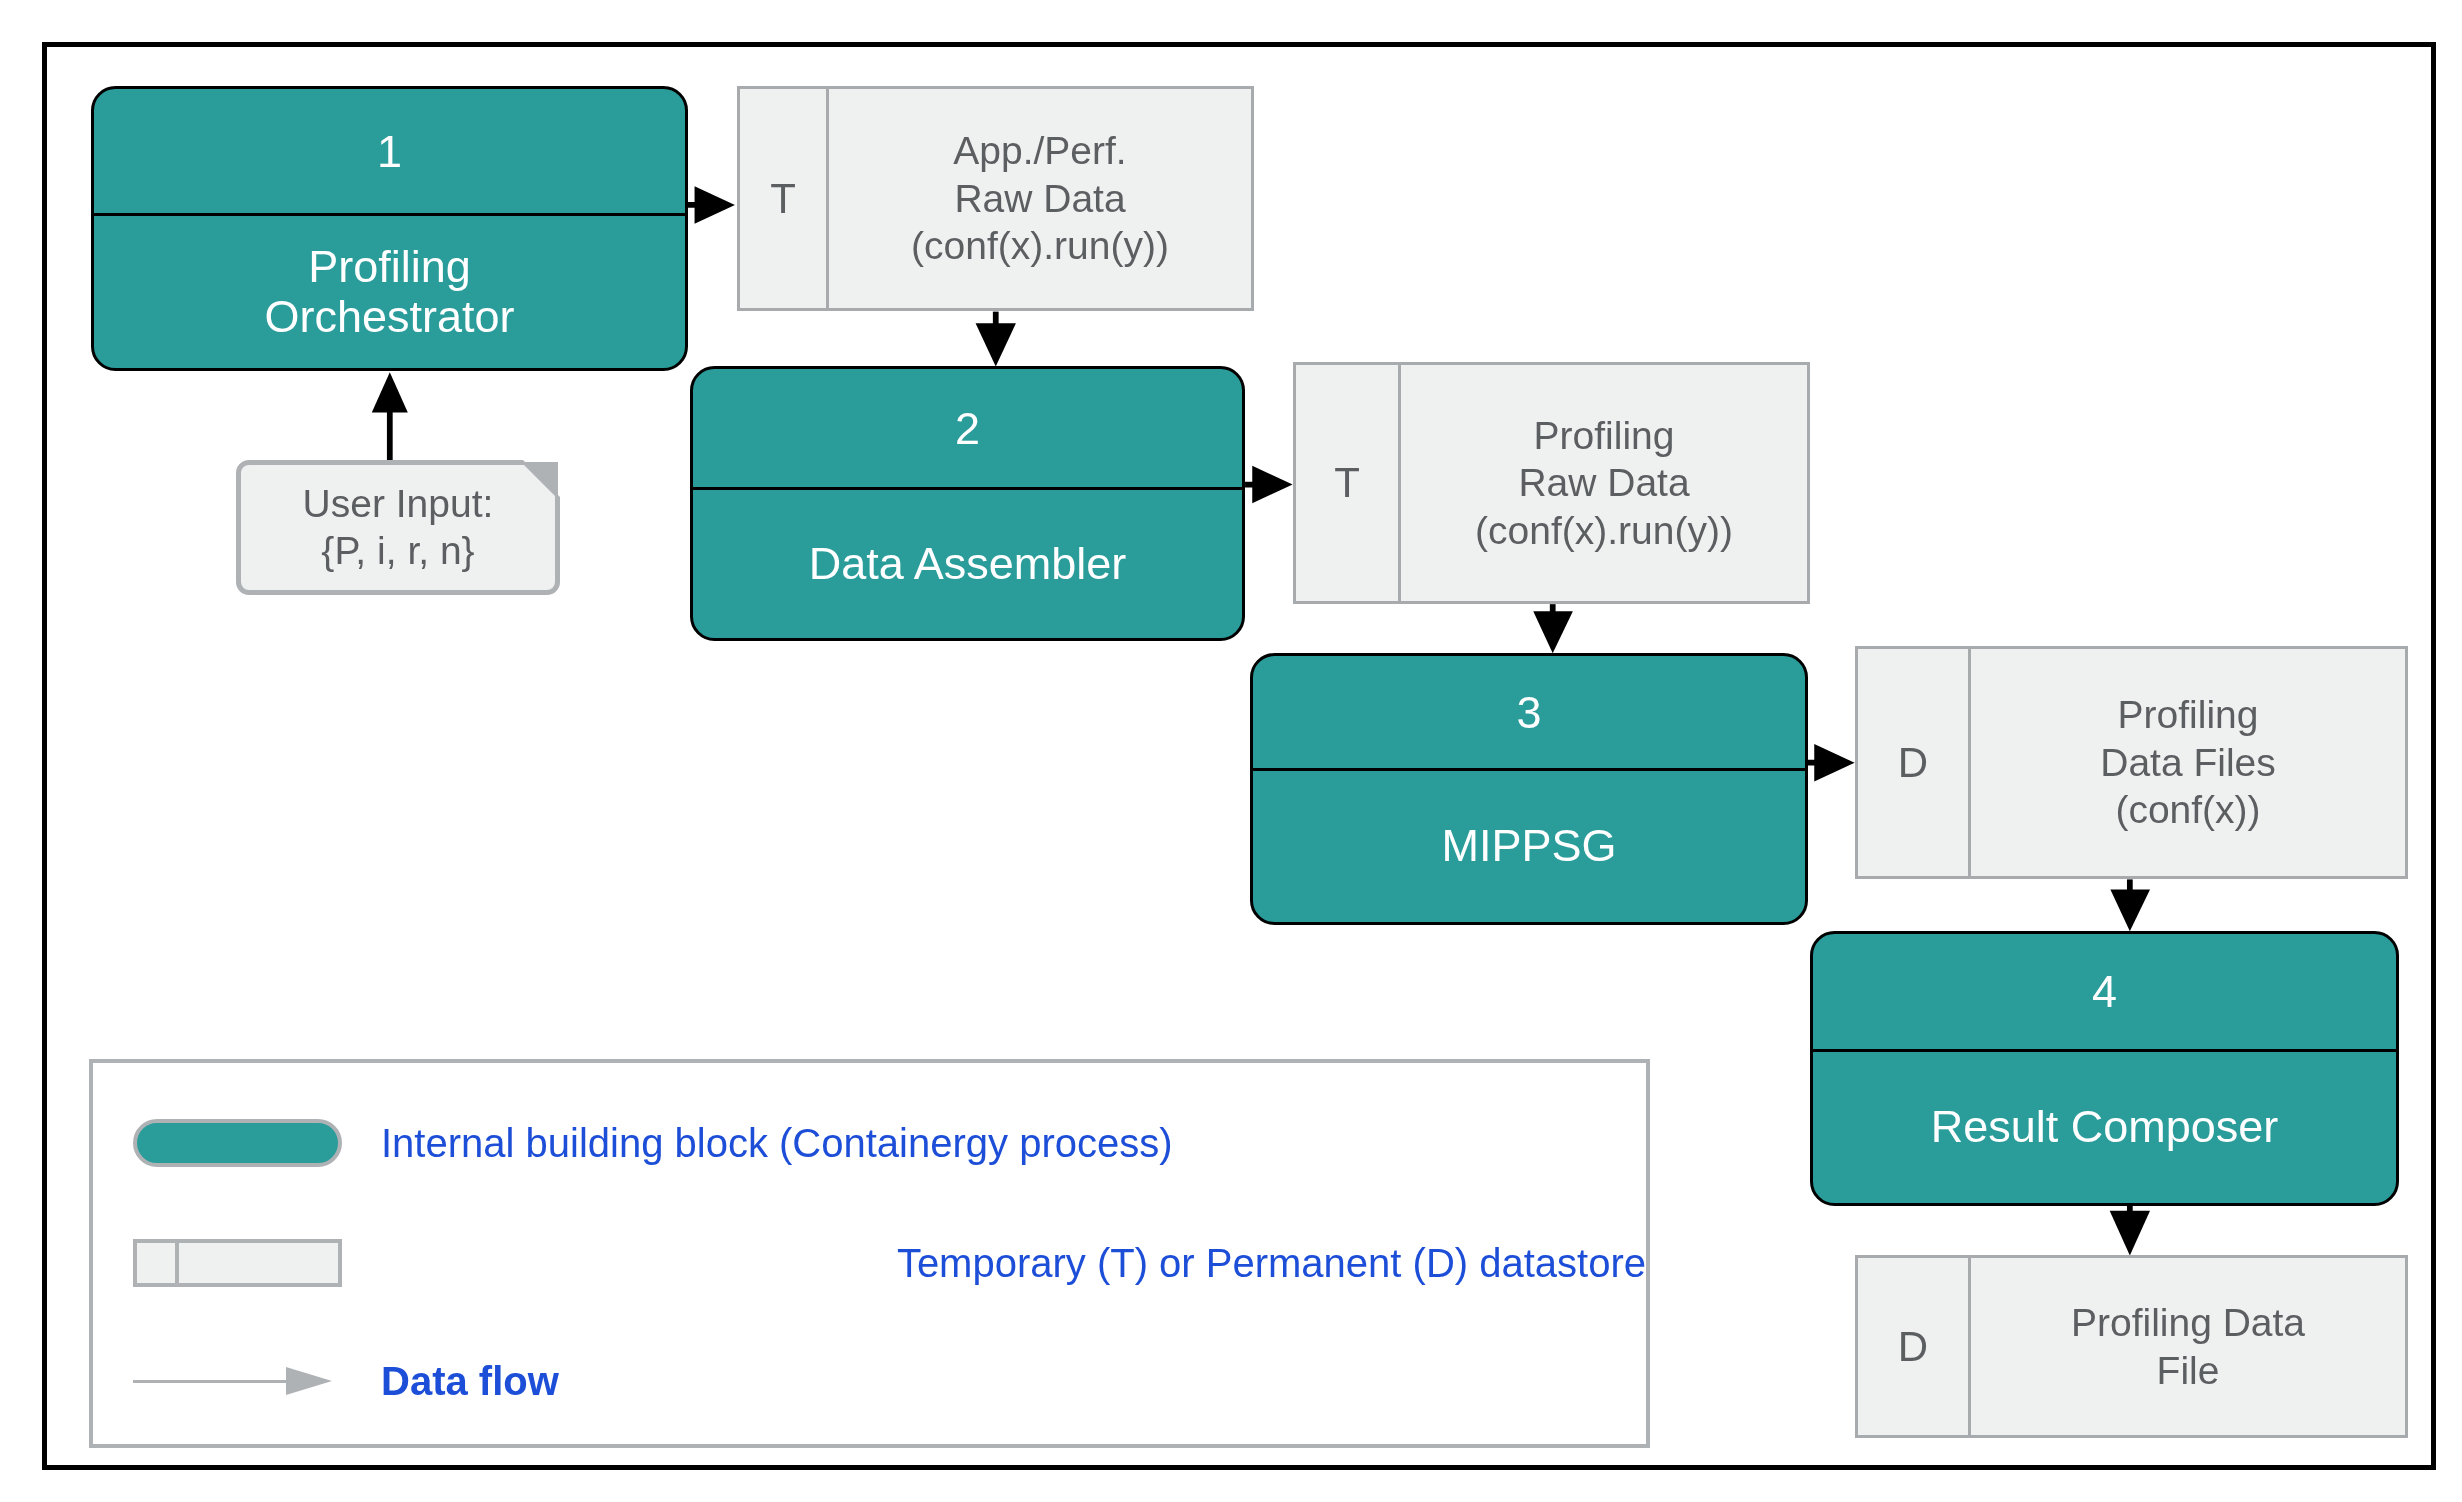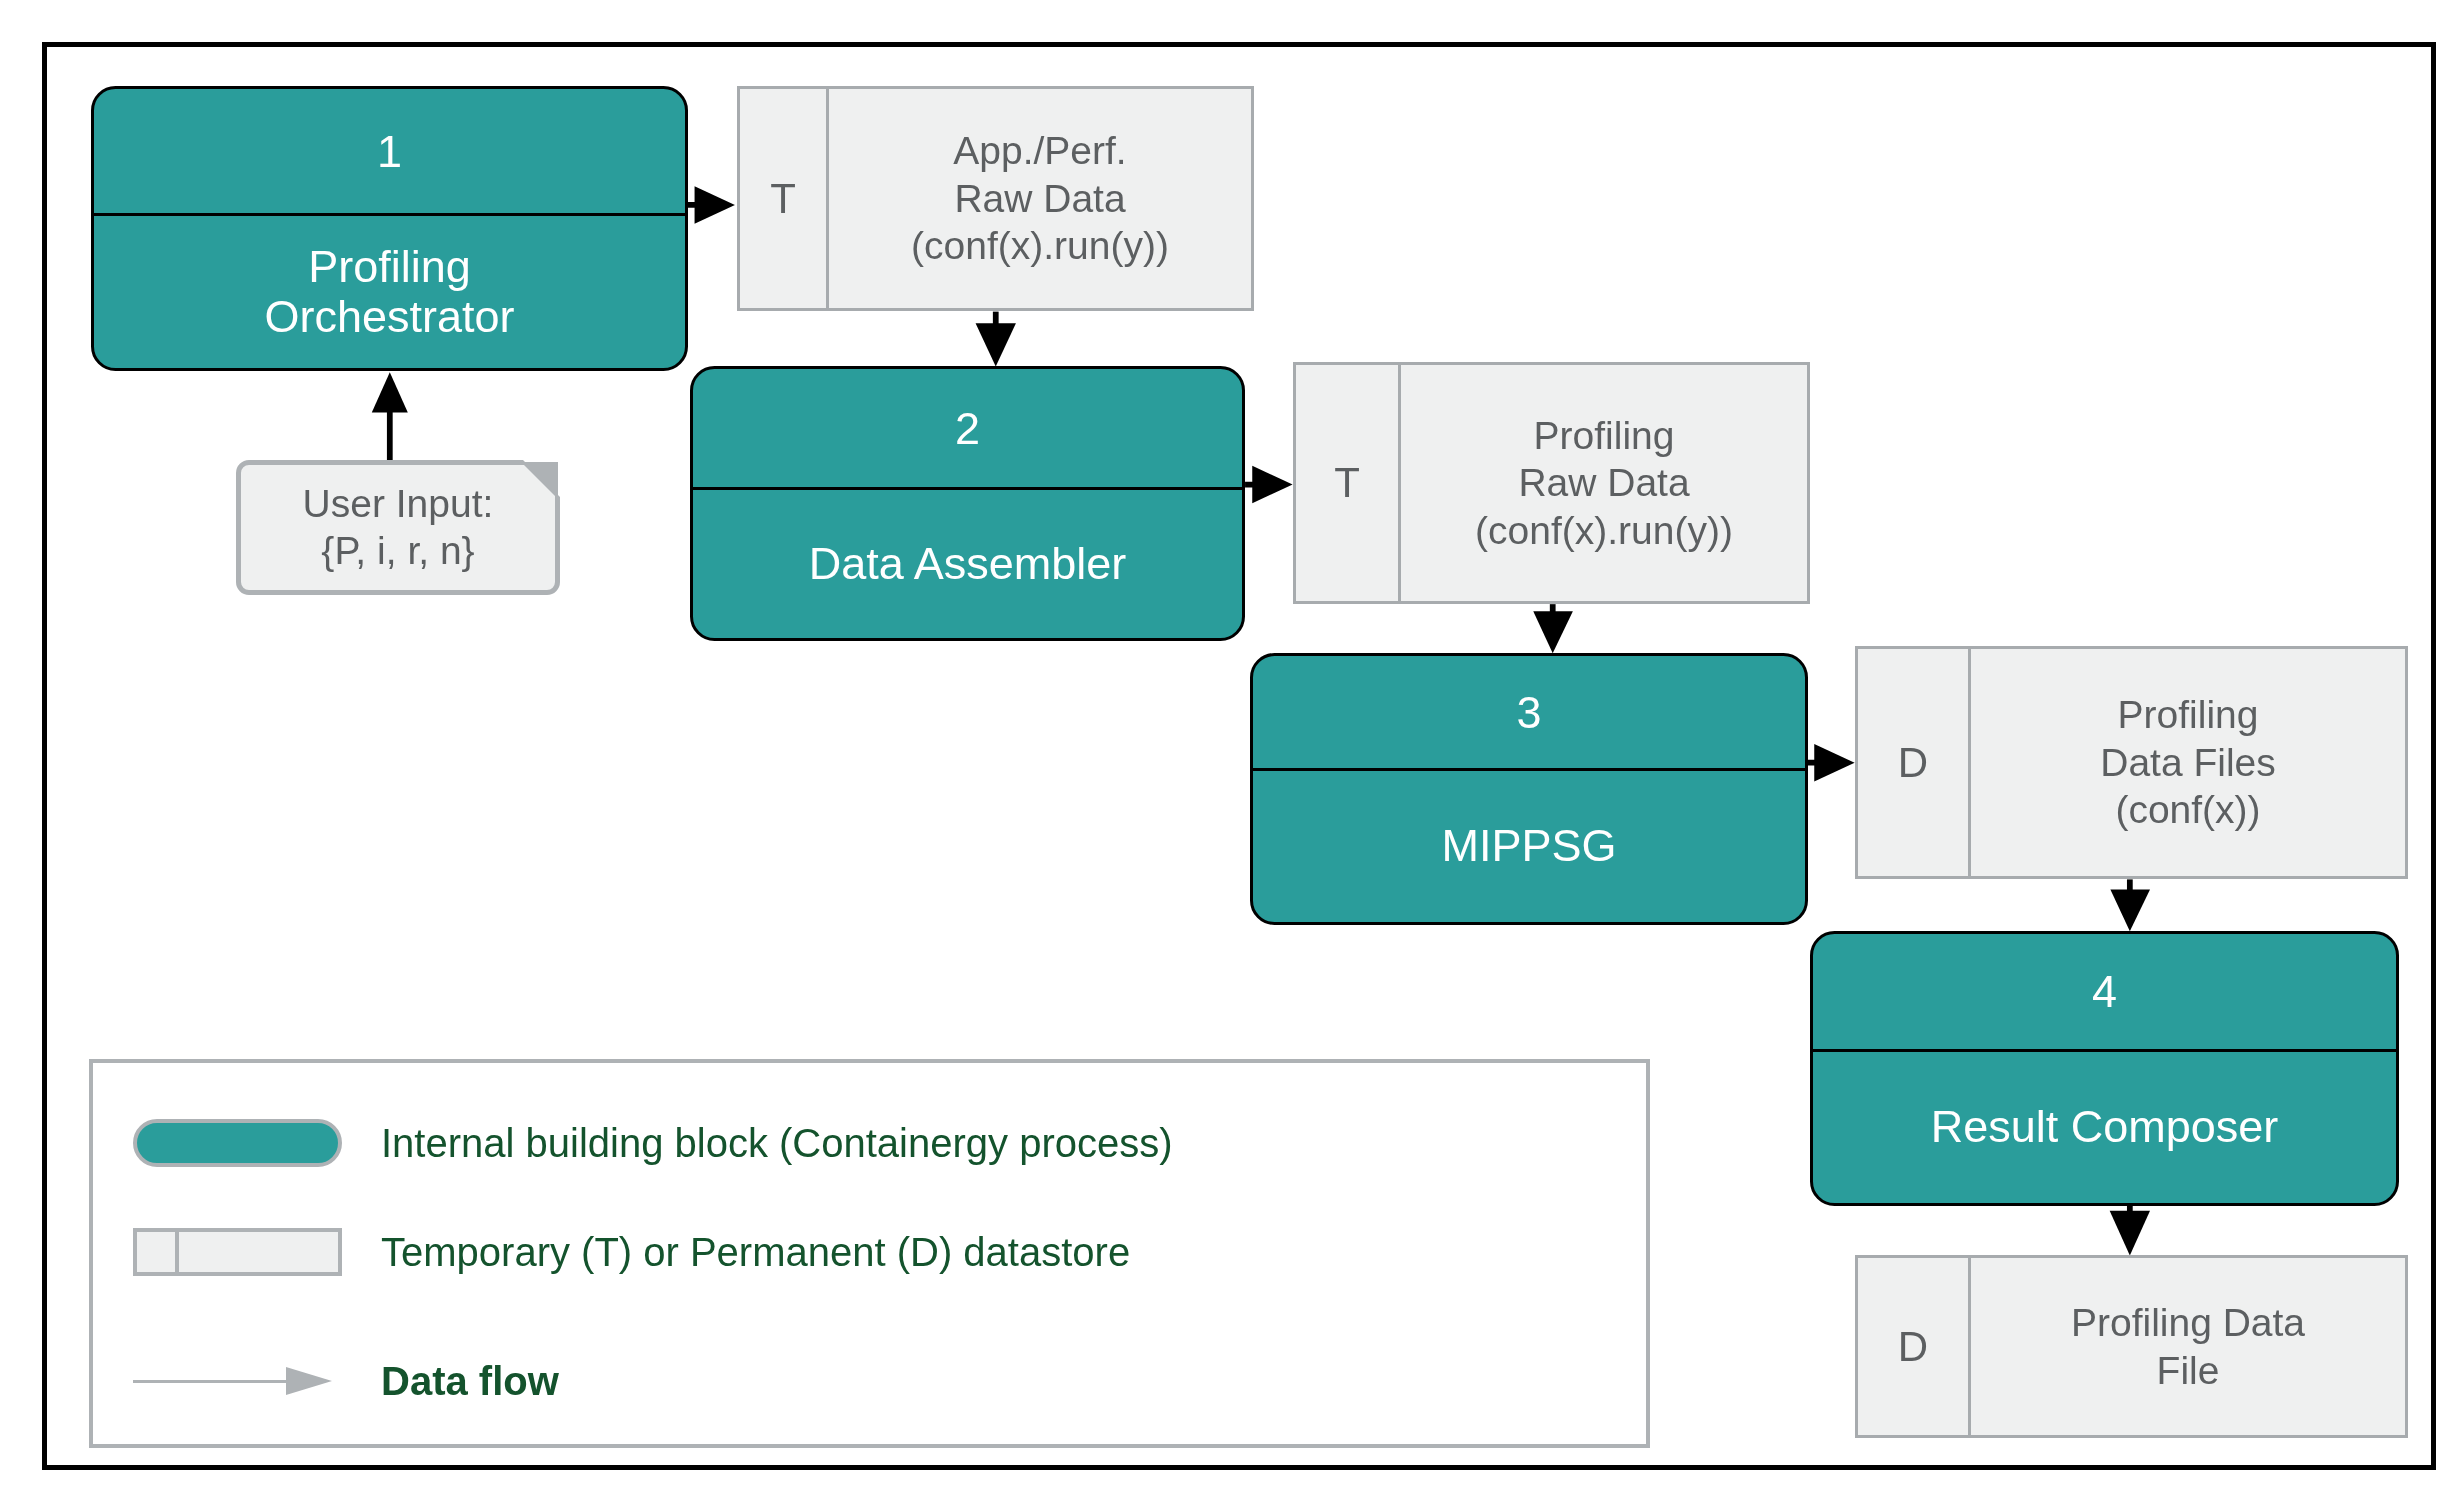--- a/index.html
+++ b/index.html
@@ -159,34 +159,34 @@
   }
   .legend-row {
     position: absolute;
     left: 0;
     width: 100%;
     height: 86px;
     display: flex;
     align-items: center;
   }
   #legend-row-process { top: 37px; }
-  #legend-row-datastore { top: 146px; }
+  #legend-row-datastore { top: 157px; text-align: right; }
   #legend-row-flow { top: 275px; font-weight: bold; }
 
   .legend-swatch {
     flex: 0 0 auto;
     width: 288px;
     display: flex;
     align-items: center;
     justify-content: center;
   }
   .legend-text {
     flex: 1 1 auto;
     font-size: 40px;
-    color: #14532d;
+    color: #1d4ed8;
     line-height: 1.2;
   }
   .swatch-process {
     width: 209px;
     height: 48px;
     background: #2A9D9B;
     border: 4.3px solid #AEB2B5;
     border-radius: 26px;
     box-sizing: border-box;
   }

